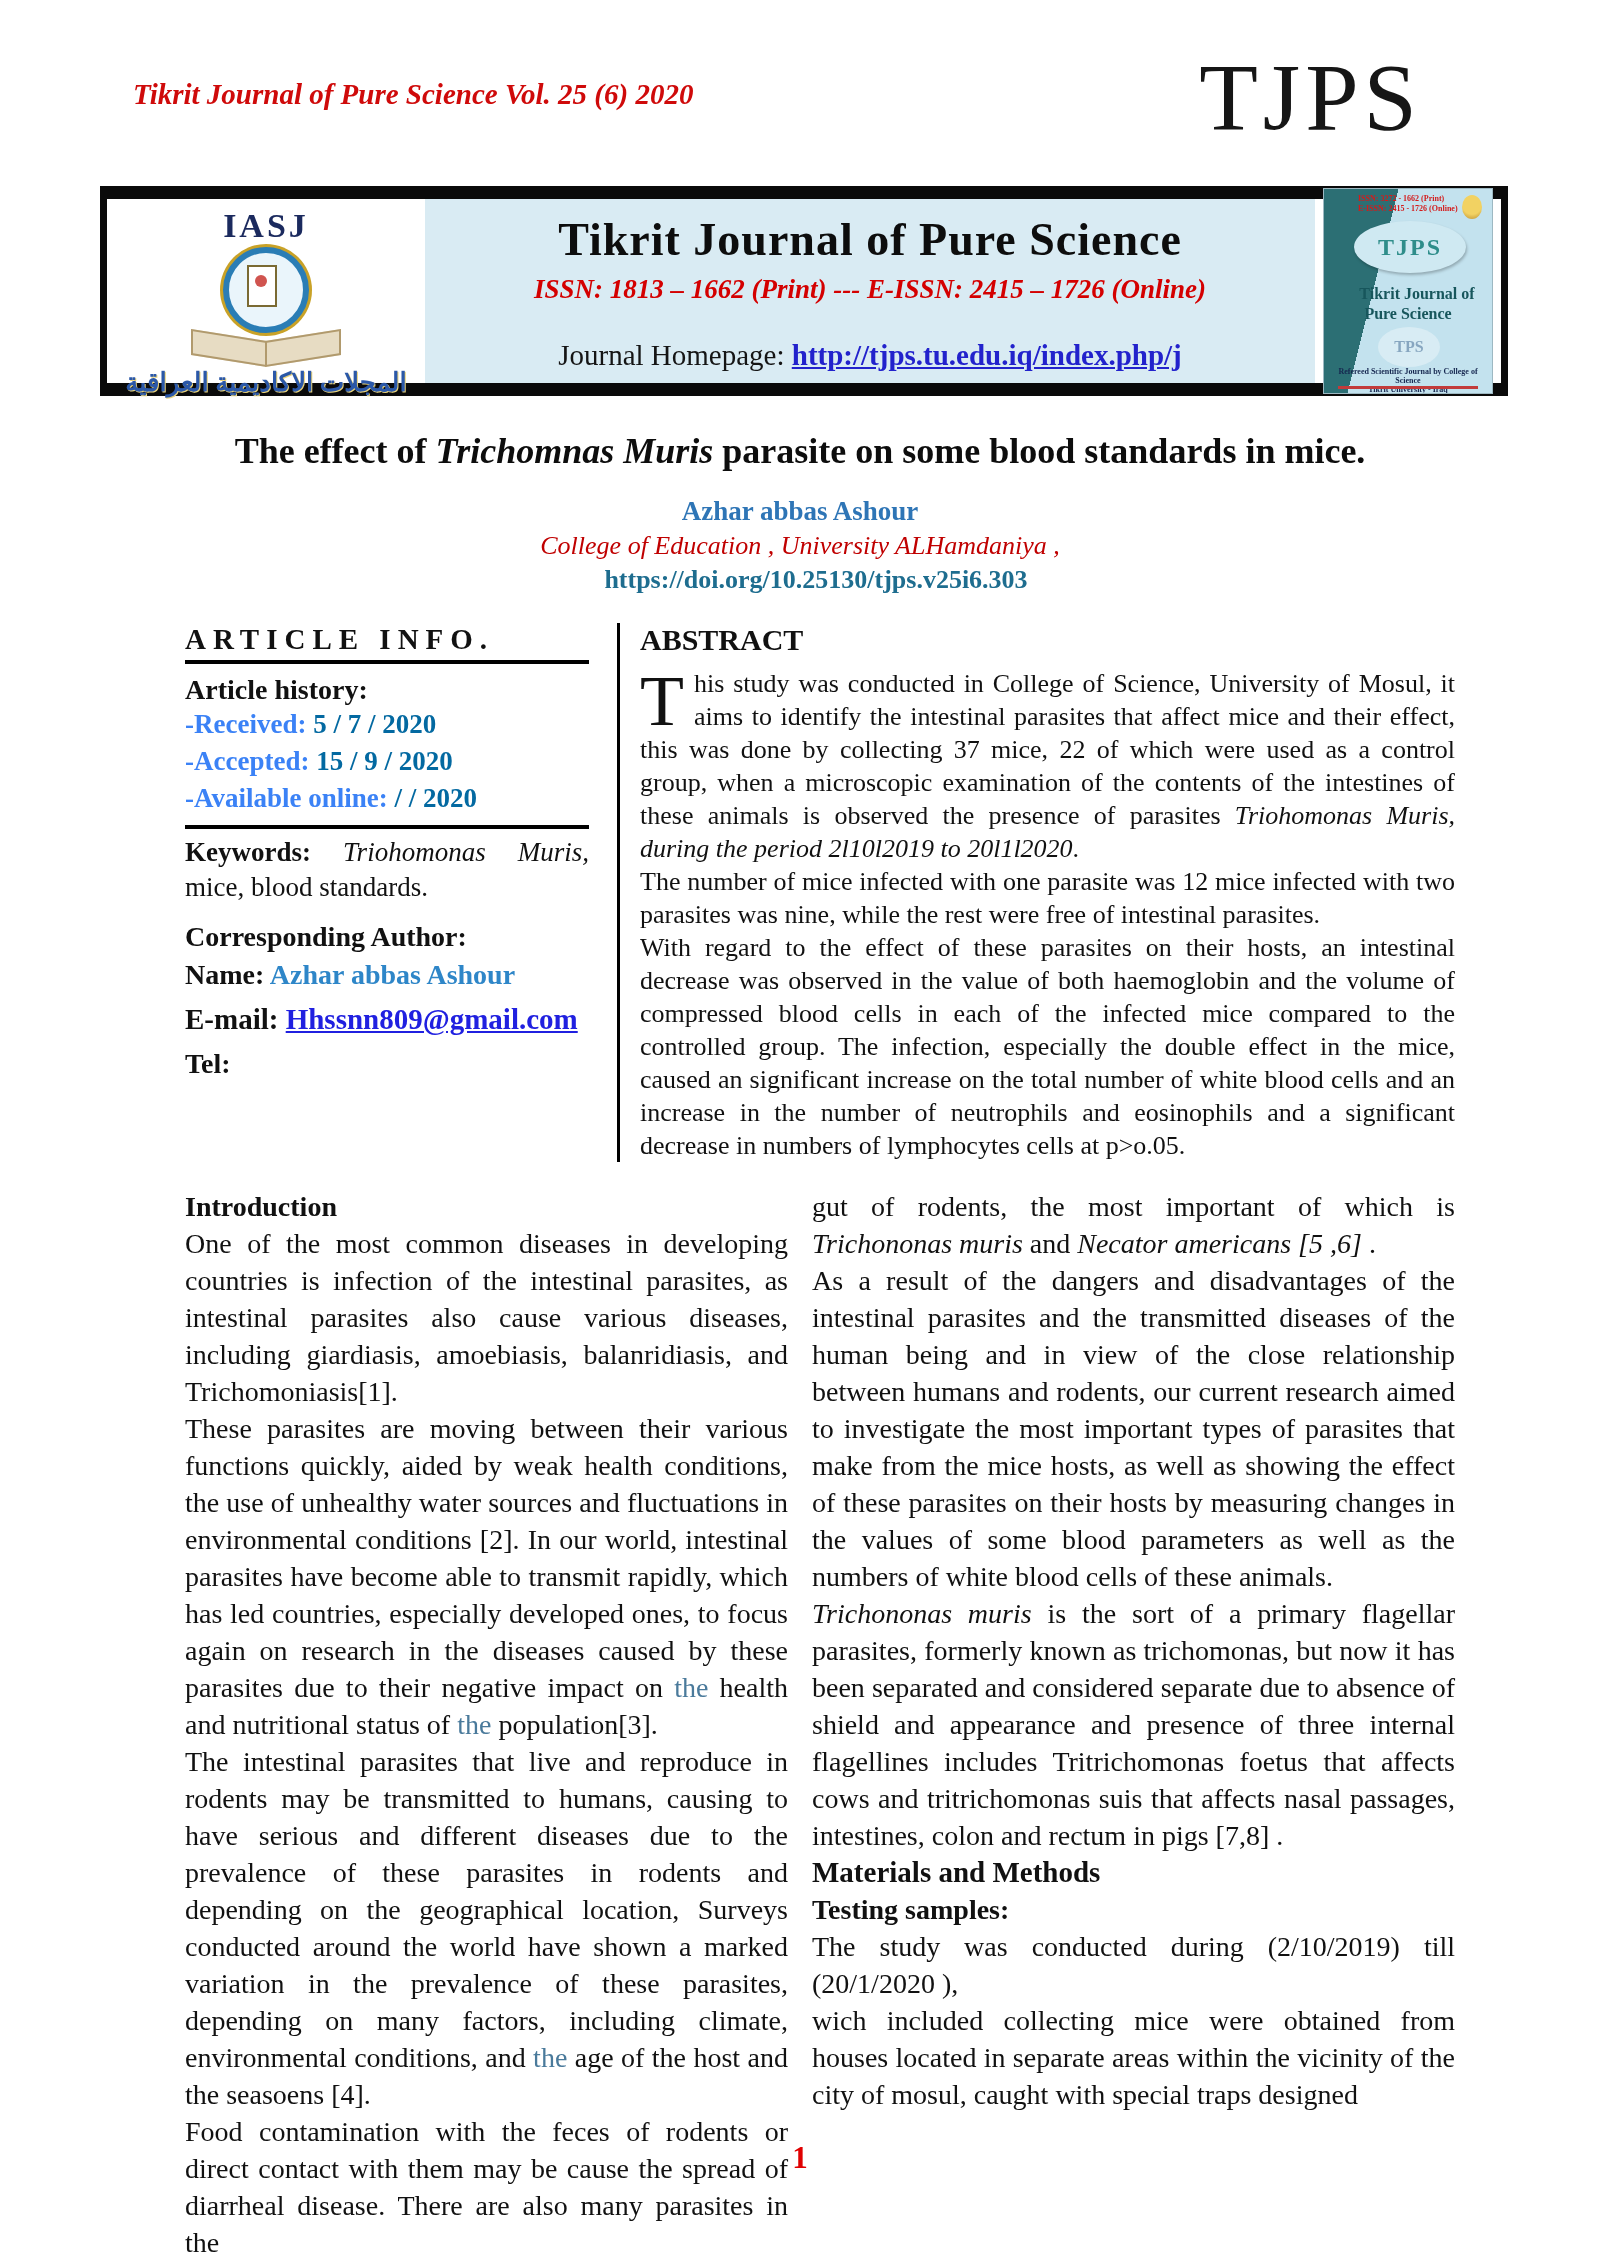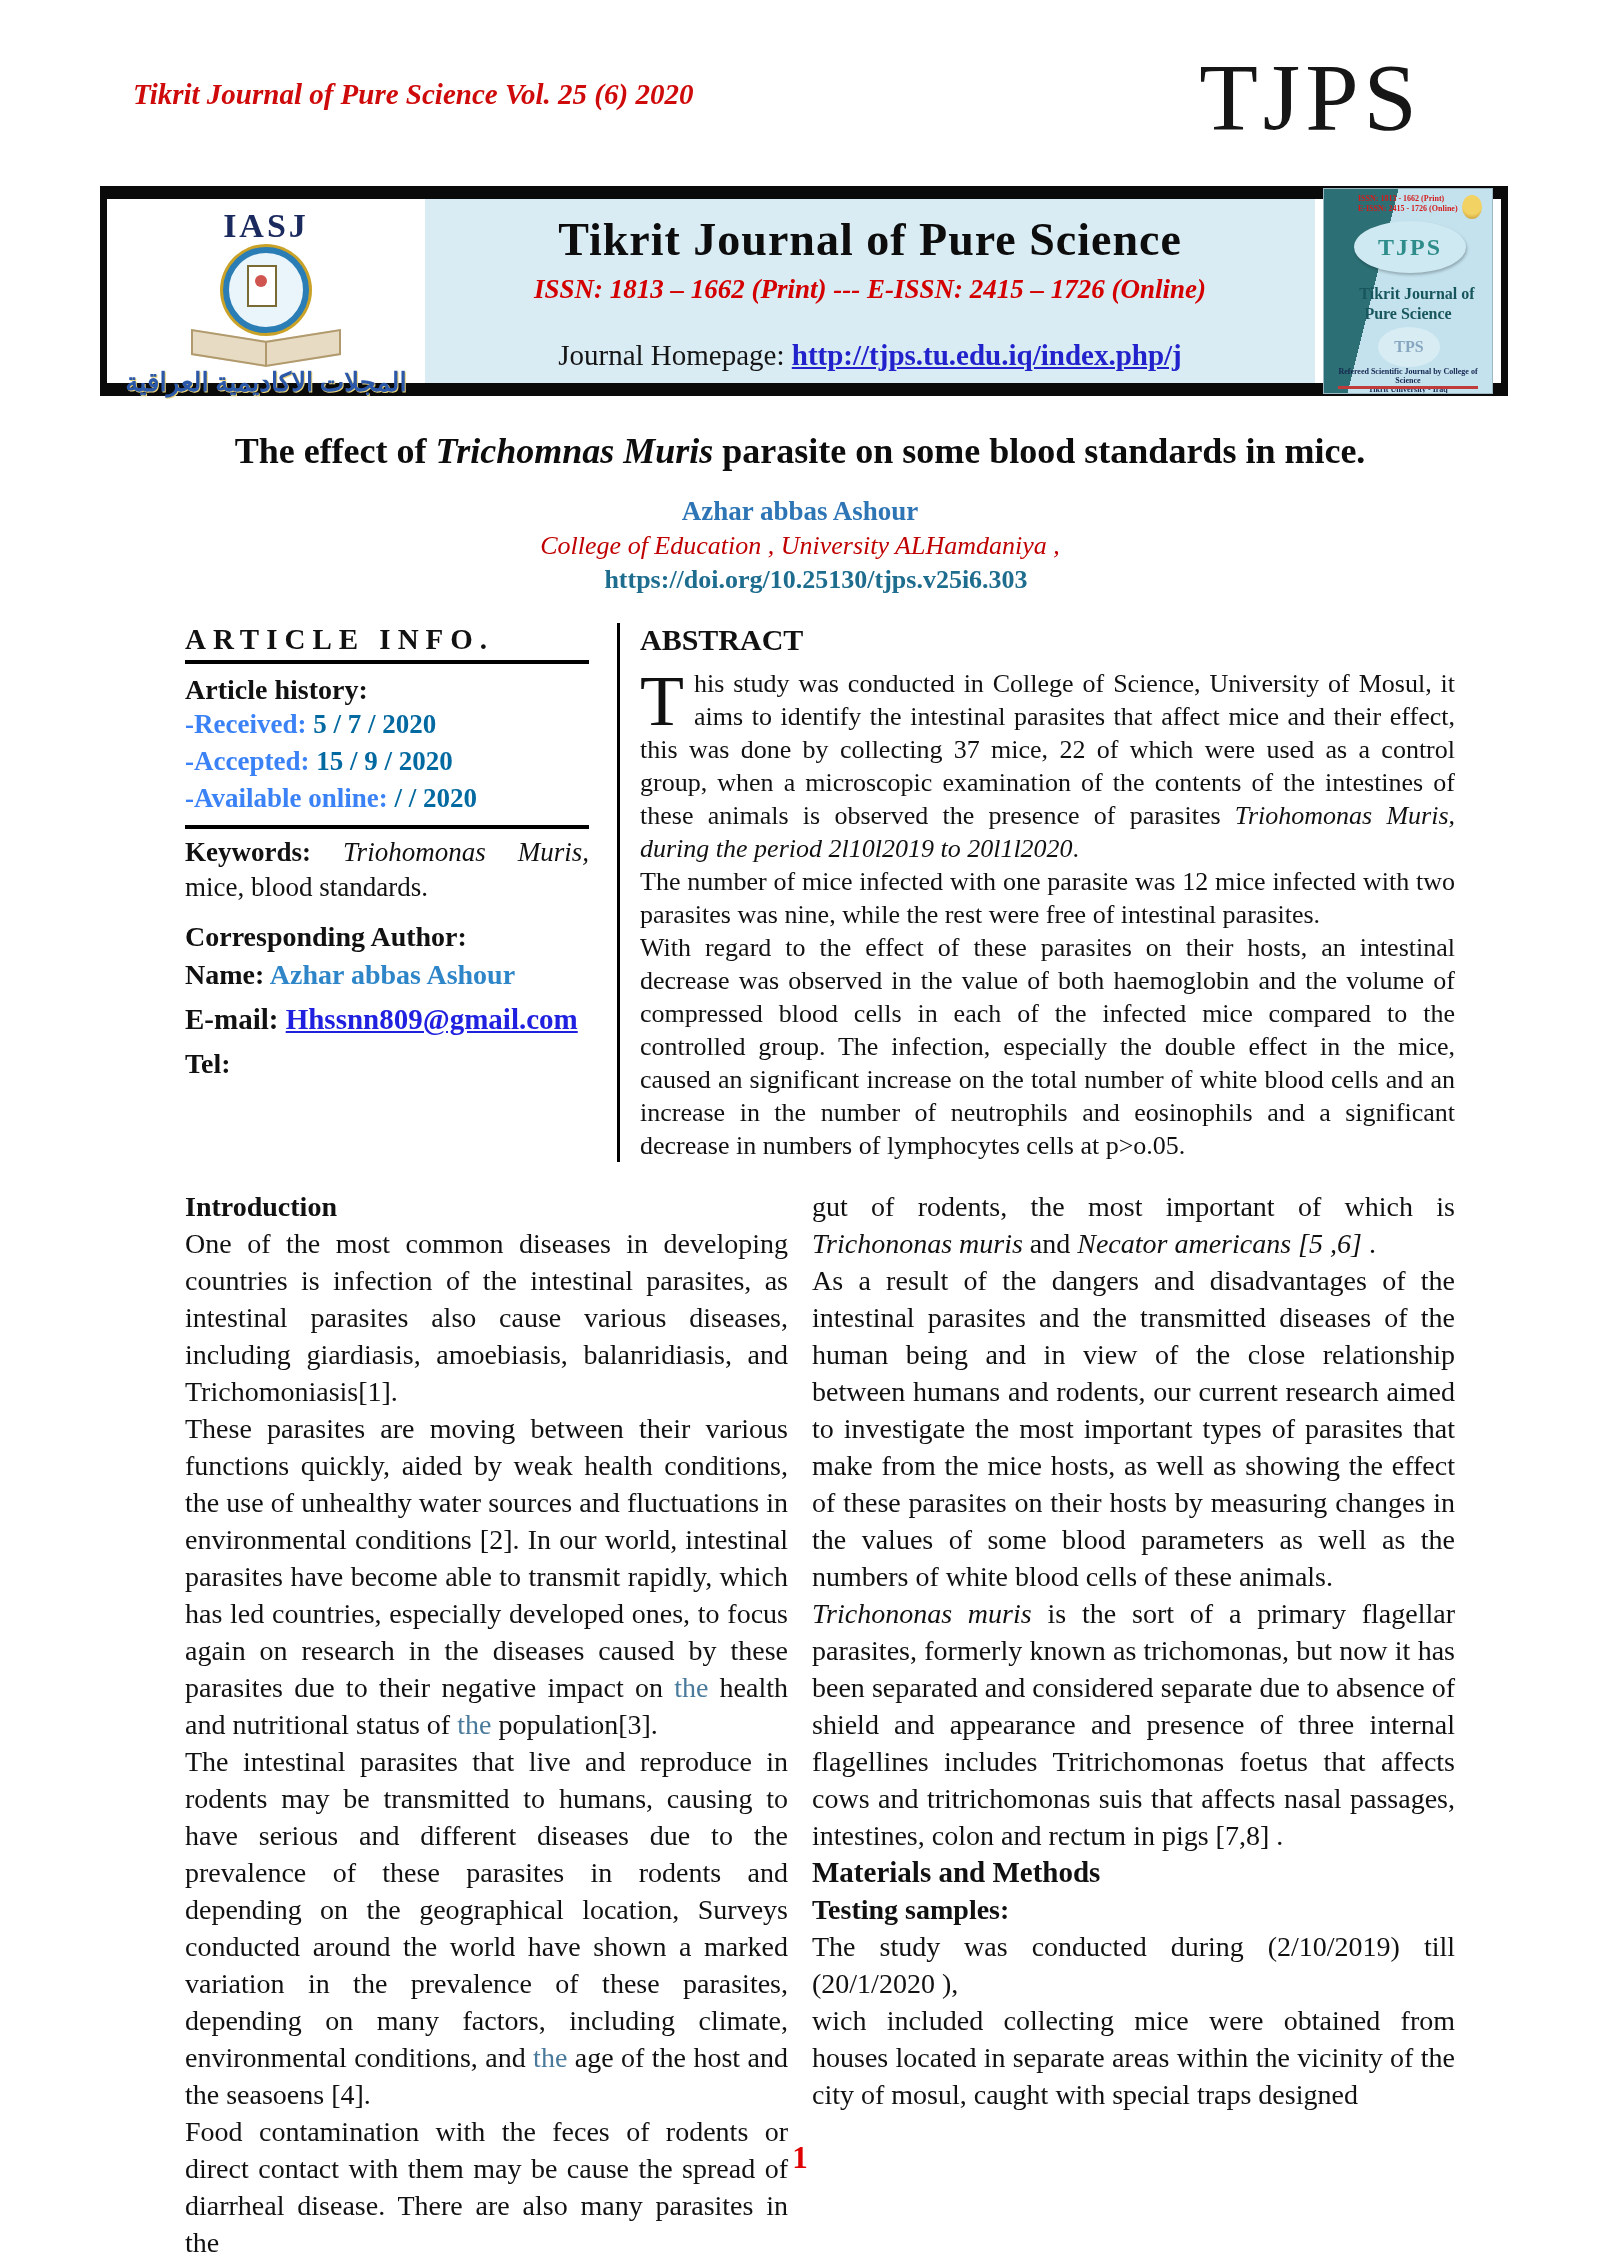--- a/index.html
+++ b/index.html
@@ -135,21 +135,21 @@
     <div class="bluepanel">
       <div class="bp-title">Tikrit Journal of Pure Science</div>
       <div class="bp-issn">ISSN: 1813 – 1662 (Print)  --- E-ISSN: 2415 – 1726 (Online)</div>
       <div class="bp-home">
         <span>Journal Homepage: </span><span class="lnk">http://tjps.tu.edu.iq/index.php/j</span>
       </div>
     </div>
     <div class="coverwrap">
       <div class="cover">
         <div class="cv-issn">
-          <div>ISSN: 1813 - 1662 (Print)</div>
+          <div>ISSN: 3272 - 1662 (Print)</div>
           <div>E-ISSN: 2415 - 1726 (Online)</div>
         </div>
         <div class="cv-emblem"></div>
         <div class="cv-ellipse">TJPS</div>
         <div class="cv-t1">Tikrit Journal of</div>
         <div class="cv-t2">Pure Science</div>
         <div class="cv-wm">TPS</div>
         <div class="cv-f1">
           <div>Refereed Scientific Journal by College of Science</div>
           <div>Tikrit University - Iraq</div>

